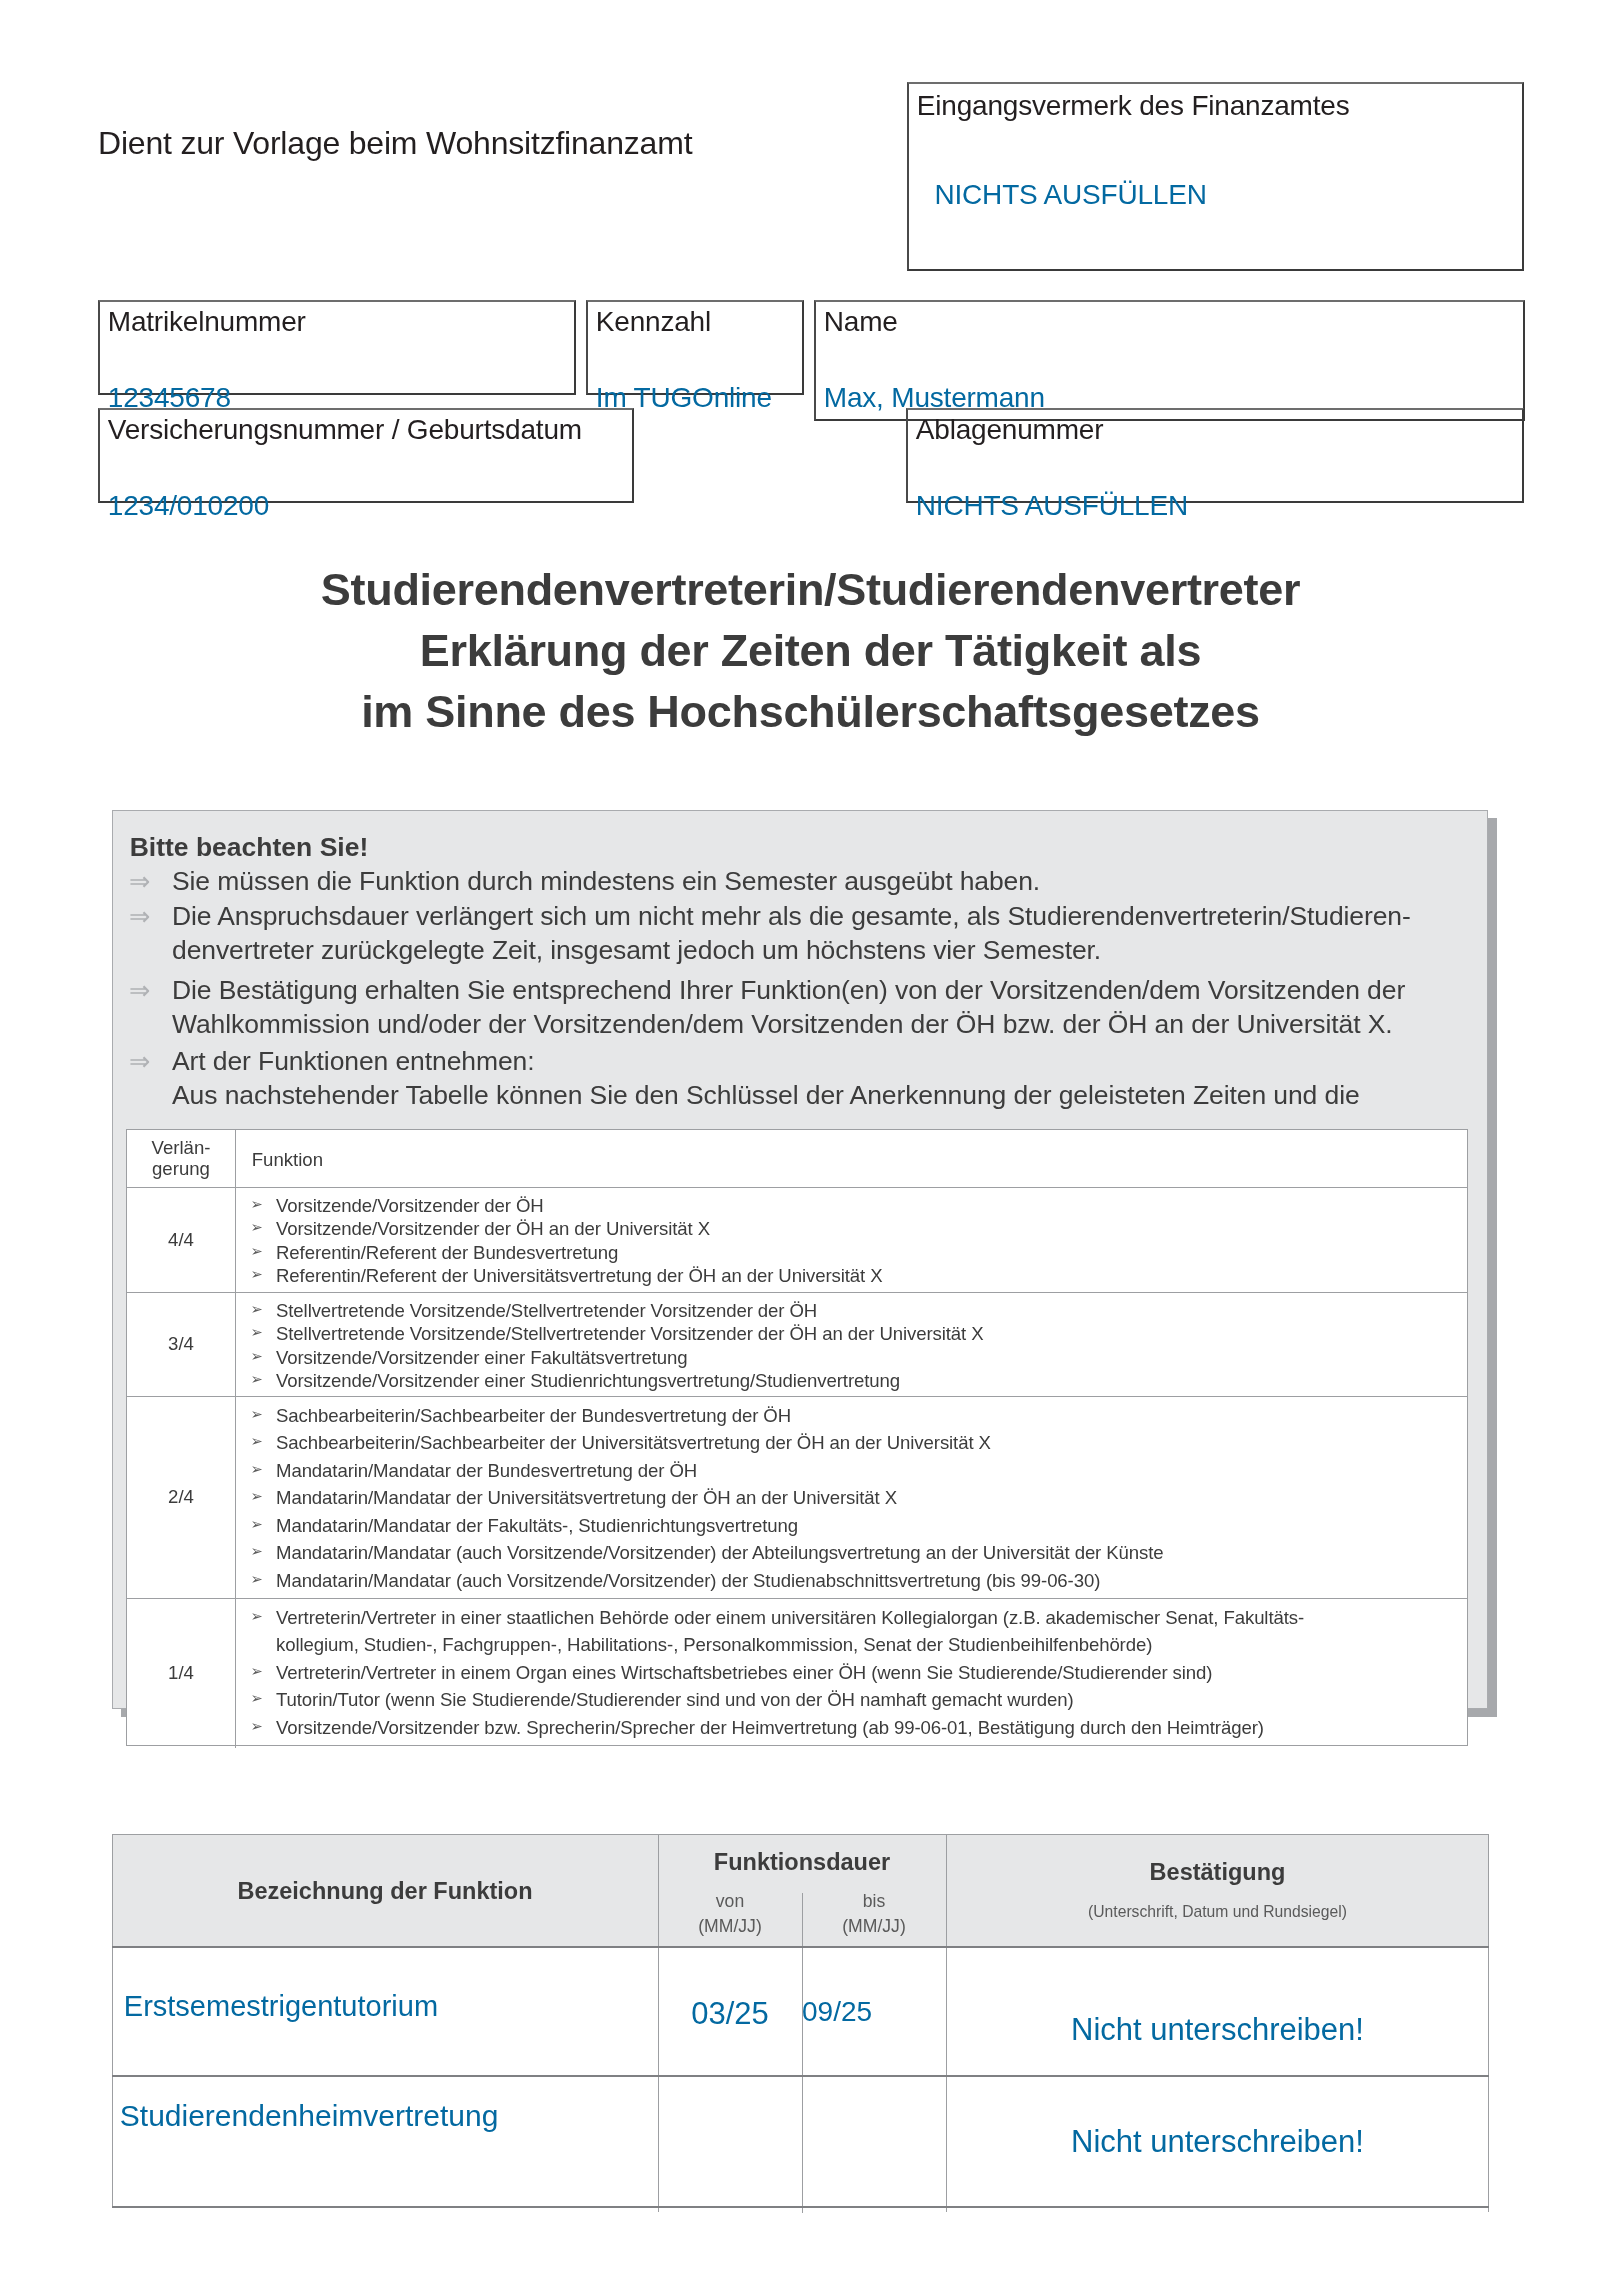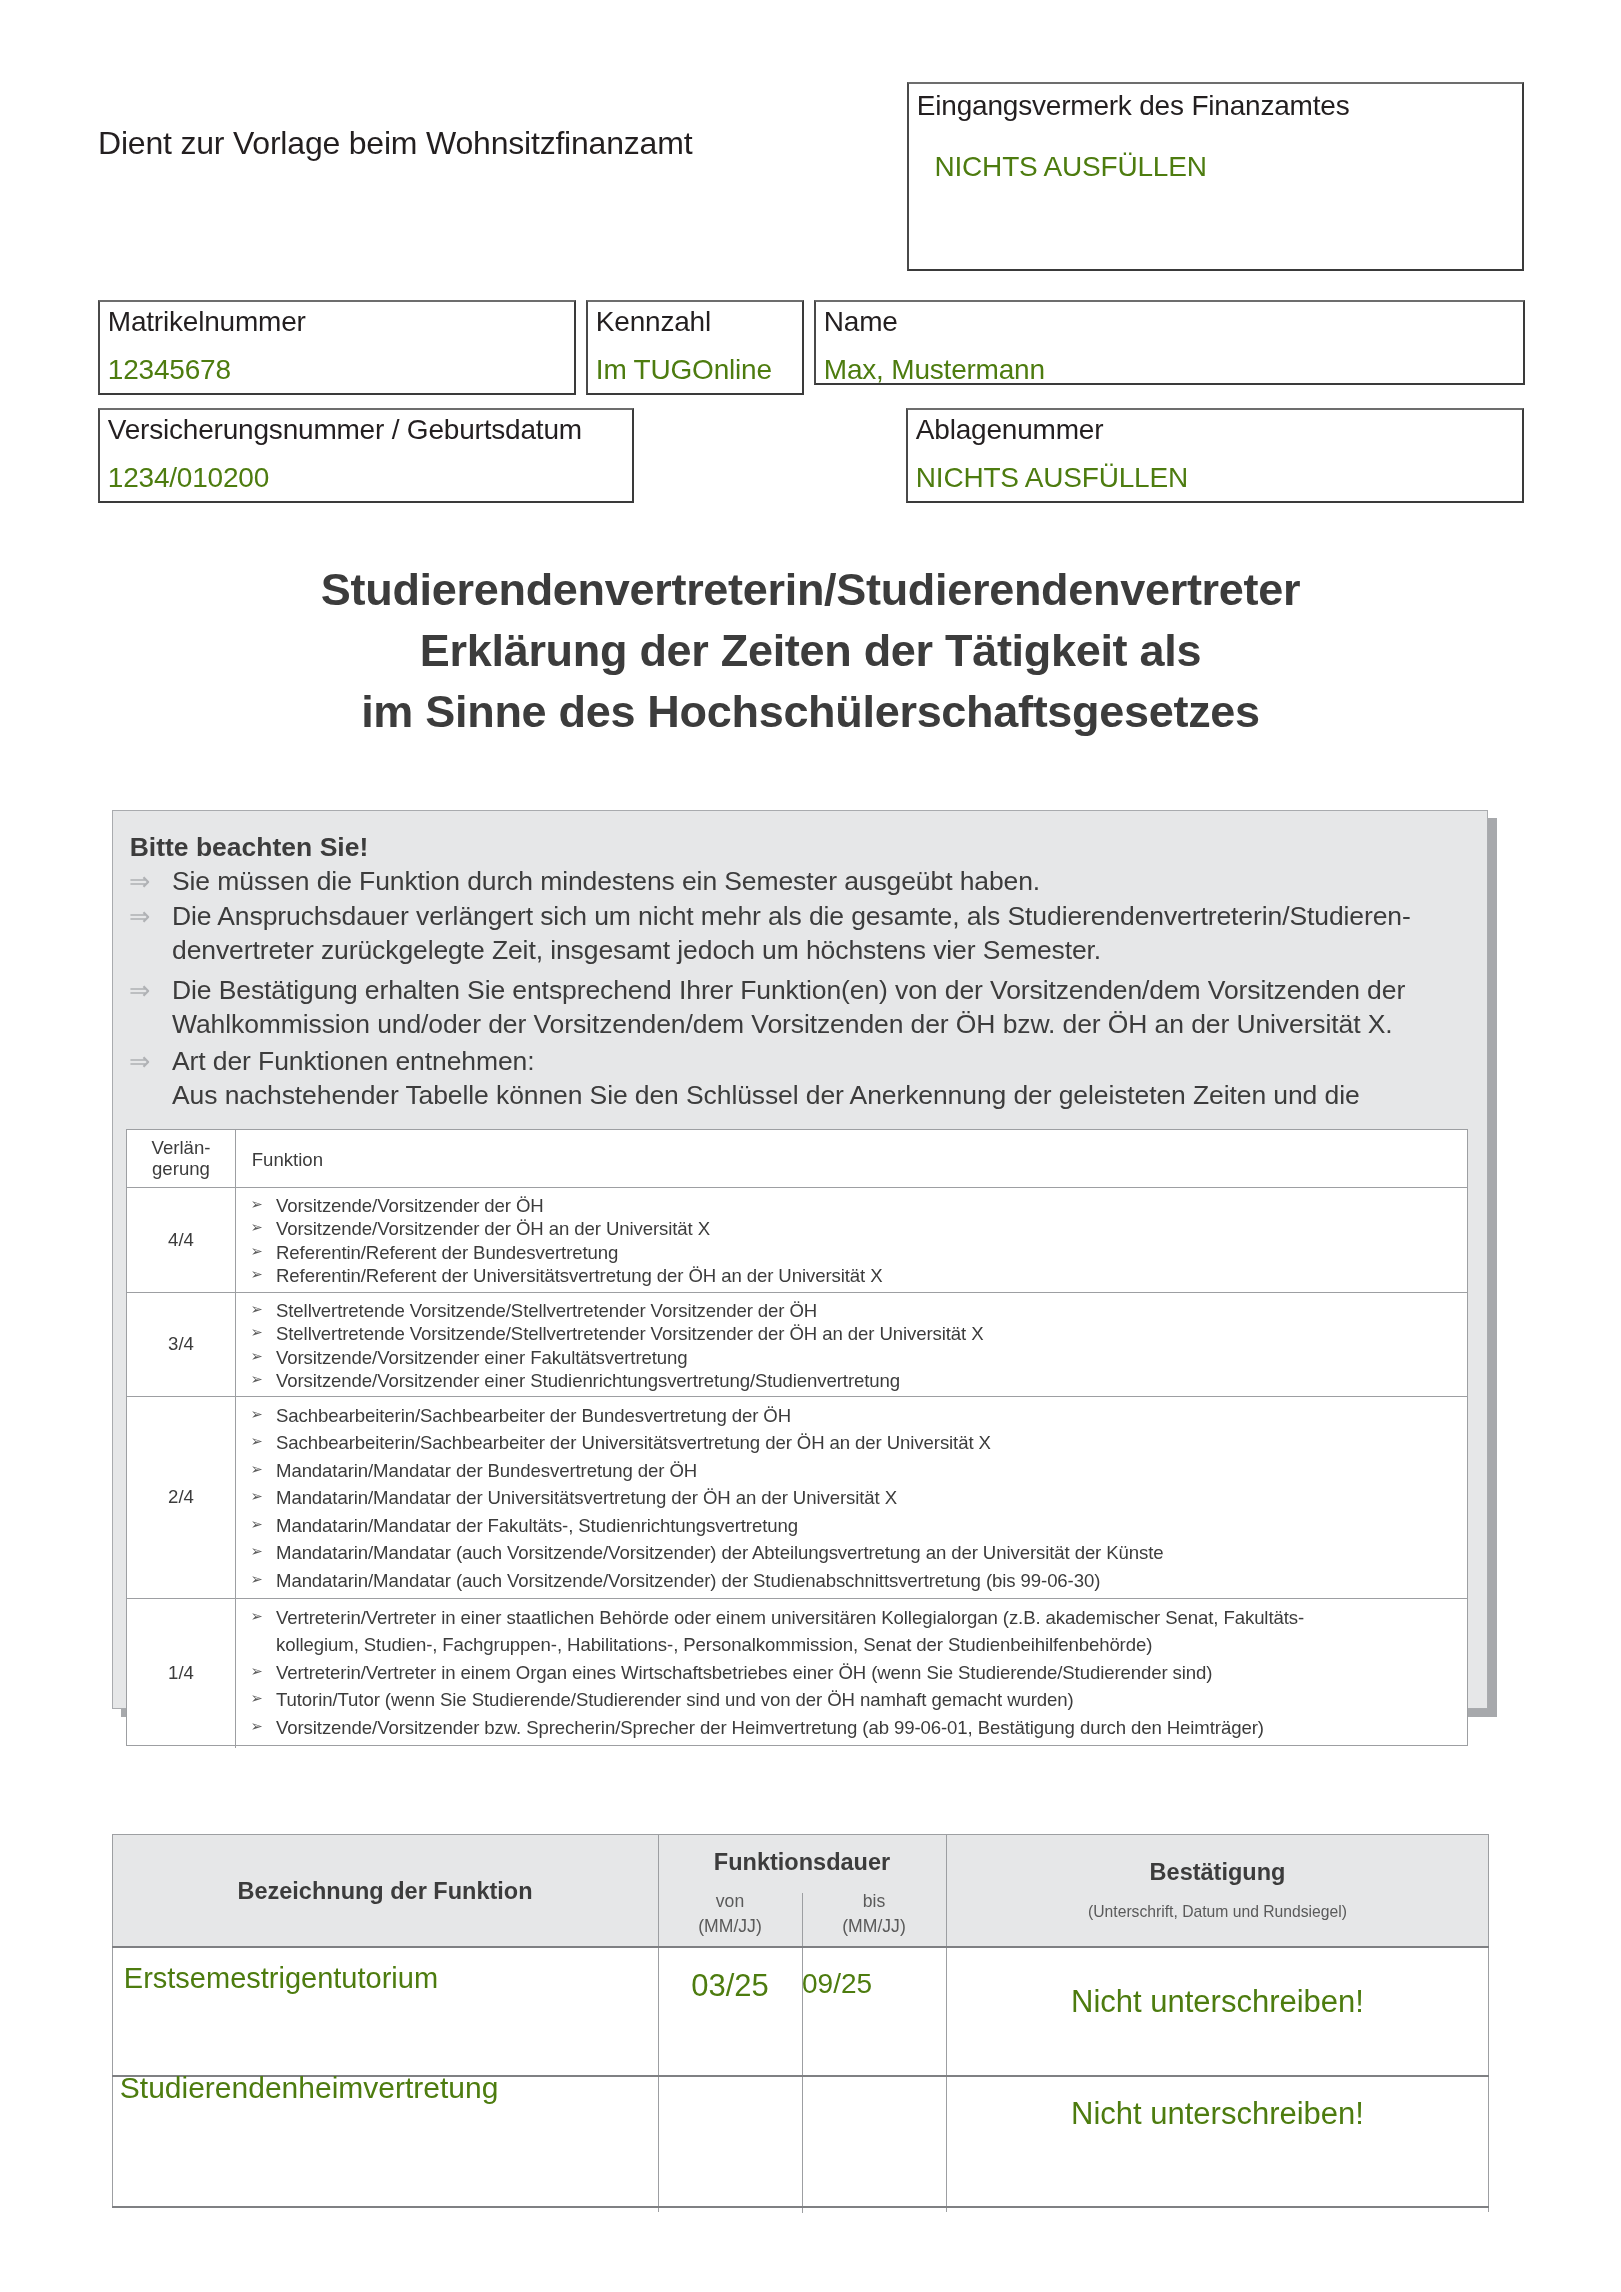--- a/index.html
+++ b/index.html
@@ -1,19 +1,19 @@
 <!DOCTYPE html>
 <html><head>
 <meta charset="utf-8">
 <style>
   html, body { margin: 0; padding: 0; background: #ffffff; }
   body { width: 1621px; height: 2293px; position: relative; overflow: hidden;
          font-family: "Liberation Sans", sans-serif; color: #231f20; }
   .abs { position: absolute; }
-  .orange { color: #4d7c0f; }
+  .orange { color: #0369a1; margin-top: 28px; }
   .field-box { position: absolute; border: 2px solid #3a3a3a; box-sizing: border-box;
                border-top-color: #6d6d6d; border-left-color: #4a4a4a; }
   .field-label { position: absolute; left: 7.8px; top: 3.9px; font-size: 28px; color: #231f20; white-space: nowrap; letter-spacing: -0.2px; }
   .field-value { position: absolute; left: 7.8px; font-size: 28px; white-space: nowrap; letter-spacing: -0.2px; }
 
   .doc-title { position: absolute; left: 0; width: 1621px; text-align: center; top: 559px;
                font-size: 45px; font-weight: bold; color: #3c3c3c; line-height: 61px; letter-spacing: -0.3px; }
   .doc-title div { white-space: nowrap; }
 
   .notice-shadow { position: absolute; left: 121px; top: 818px; width: 1376px; height: 899px; background: #a7a9ac; }
@@ -57,21 +57,21 @@
 <div class="field-box" style="left:98px; top:300px; width:478px; height:95px;text-align:center;">
   <div class="field-label">Matrikelnummer</div>
   <div class="field-value orange" style="top:52px;">12345678</div>
 </div>
 
 <div class="field-box" style="left:586px; top:300px; width:218px; height:95px;">
   <div class="field-label">Kennzahl</div>
   <div class="field-value orange" style="top:52px;">Im TUGOnline</div>
 </div>
 
-<div class="field-box" style="left:814px; top:300px; width:711px; height:85px;">
+<div class="field-box" style="left:814px; top:300px; width:711px; height:121px;">
   <div class="field-label">Name</div>
   <div class="field-value orange" style="top:52px;">Max, Mustermann</div>
 </div>
 
 <div class="field-box" style="left:98px; top:408px; width:536px; height:95px;">
   <div class="field-label">Versicherungsnummer / Geburtsdatum</div>
   <div class="field-value orange" style="top:52px;">1234/010200</div>
 </div>
 
 <div class="field-box" style="left:906px; top:408px; width:618px; height:95px;">

